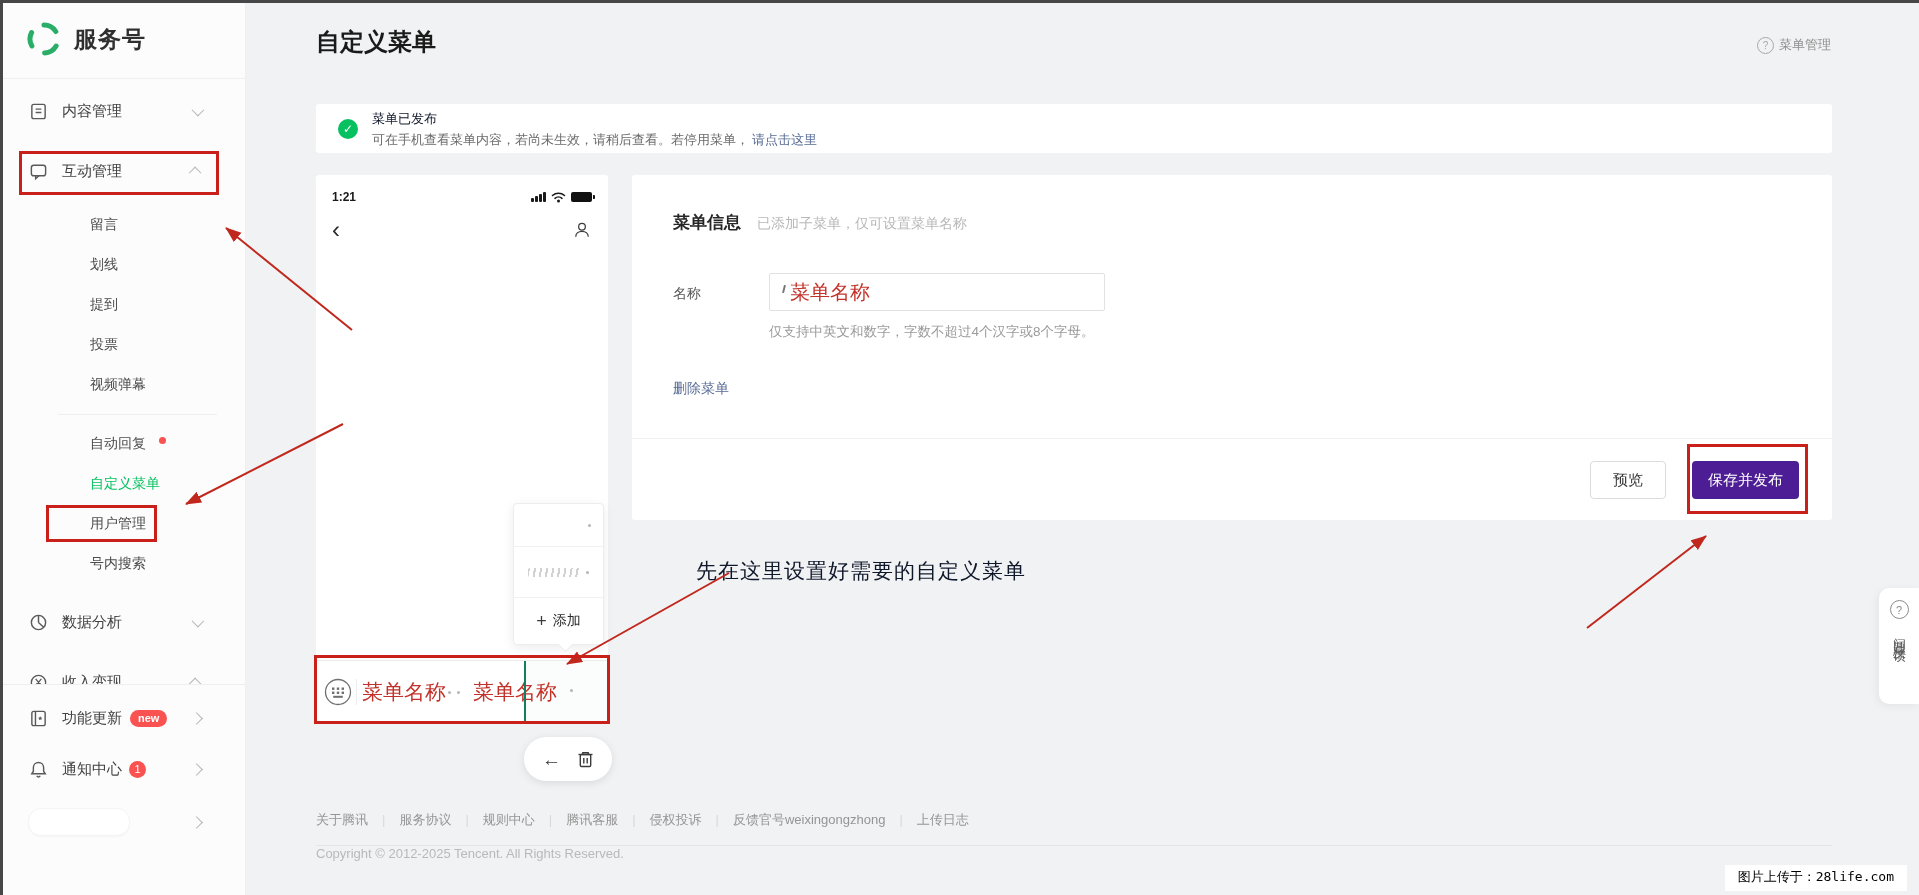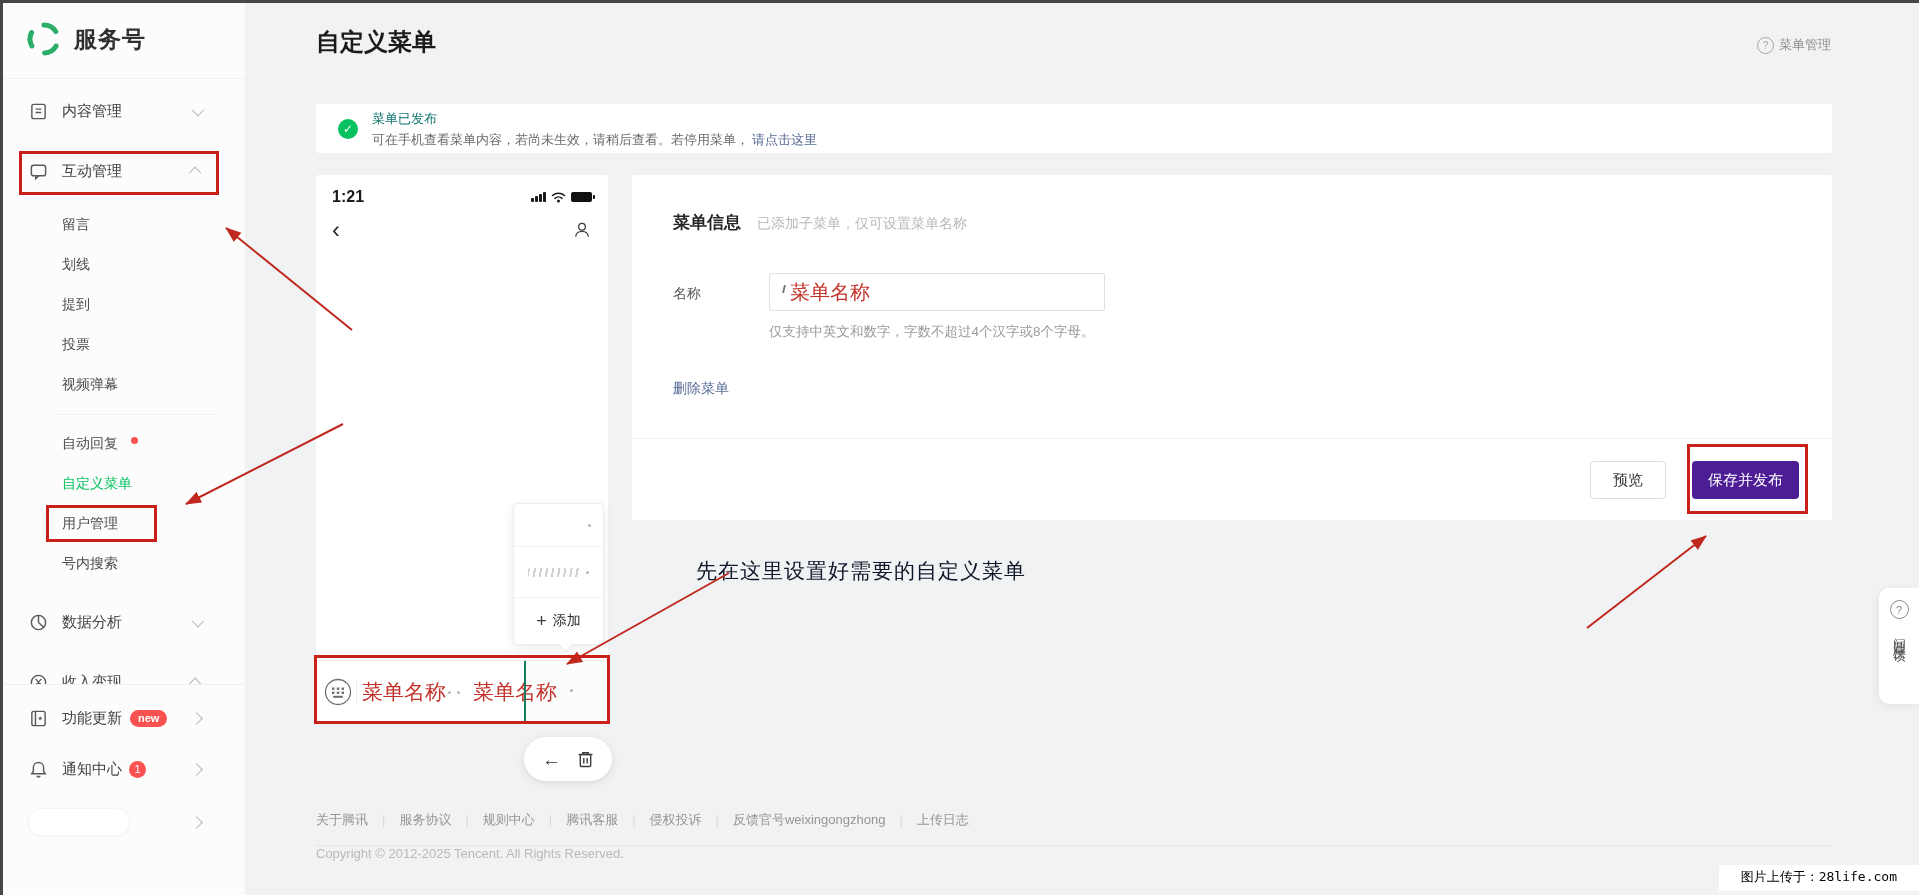--- a/index.html
+++ b/index.html
@@ -10,21 +10,21 @@
   .edge-t{left:0;top:0;width:100%;height:3px;}
 
   
   .sidebar{position:absolute;left:0;top:0;width:245px;height:895px;background:#fcfcfd;border-right:1px solid #eef0f1;z-index:5;}
   .brand{height:79px;display:flex;align-items:center;padding-left:26px;border-bottom:1px solid #f0f0f0;box-sizing:border-box;}
   .brand-name{font-size:23px;font-weight:bold;color:#2f2f2f;margin-left:12px;letter-spacing:1px;}
   .nav{padding-top:8px;text-align:center;}
   .nav-item{display:flex;align-items:center;height:48px;padding:0 44px 0 28px;cursor:pointer;color:#424242;}
   .nav-item .nicon{width:20px;height:20px;margin-right:14px;display:flex;align-items:center;justify-content:center;}
   .nav-item .nlabel{font-size:15px;}
-  .nav-item.sub{height:40px;padding-left:62px;}
+  .nav-item.sub{height:40px;padding-left:90px;}
   .nav-item.sub .nlabel{font-size:14px;color:#4c4c4c;}
   .nav-item.active .nlabel{color:#07c160;}
   .mt12{margin-top:12px;}
   .mt14{margin-top:14px;}
   .mt10{margin-top:10px;}
   .mt9{margin-top:9px;}
   .mt3{margin-top:3px;}
   .mt5{margin-top:5px;}
   .chev{width:8px;height:8px;border-right:1.6px solid #b3b3b3;border-bottom:1.6px solid #b3b3b3;margin-left:auto;flex:none;}
   .chev.down{transform:rotate(45deg) translateY(-2px);}
@@ -38,28 +38,28 @@
   .blob{width:100px;height:26px;border-radius:13px;background:#ffffff;border:1px solid #f4f4f4;box-shadow:0 1px 2px rgba(0,0,0,0.03);}
 
   
   .main{position:absolute;left:245px;top:0;width:1674px;height:895px;}
   .page-title{position:absolute;left:71px;top:26px;margin:0;font-size:24px;font-weight:600;color:#1a1a1a;}
   .help{position:absolute;left:1512px;top:36px;display:flex;align-items:center;color:#8f8f8f;font-size:13px;cursor:pointer;}
   .qcircle{width:15px;height:15px;border:1px solid #a8a8a8;border-radius:50%;display:inline-flex;align-items:center;justify-content:center;font-size:10px;color:#a8a8a8;margin-right:5px;}
   .notice{position:absolute;left:71px;top:104px;width:1516px;height:49px;background:#fff;border-radius:3px;display:flex;align-items:center;box-sizing:border-box;padding-left:22px;}
   .check{width:20px;height:20px;border-radius:50%;background:#07c160;color:#fff;font-size:12px;font-weight:bold;display:flex;align-items:center;justify-content:center;flex:none;}
   .ntext{margin-left:14px;line-height:21px;font-size:13px;}
-  .n1{color:#0f766e;font-family:Liberation Serif, serif;}
+  .n1{color:#0f172a;font-family:Liberation Serif, serif;}
   .n2{color:#6b6b6b;}
   .nlink{color:#576b95;cursor:pointer;margin-left:3px;text-decoration:none;}
 
   
   .phone-card{position:absolute;left:71px;top:175px;width:292px;height:547px;background:#fff;border-radius:3px;}
   .statusbar{position:absolute;left:0;top:12px;width:100%;height:20px;display:flex;align-items:center;padding:0 16px;box-sizing:border-box;}
-  .time{font-size:16px;font-weight:bold;color:#1a1a1a;}
+  .time{font-size:12px;font-weight:bold;color:#1a1a1a;}
   .sicons{margin-left:auto;display:flex;align-items:center;gap:5px;}
   .bars{display:flex;align-items:flex-end;gap:1.5px;}
   .bars i{display:block;width:2.6px;background:#1a1a1a;border-radius:1px;}
   .b1{height:4px;} .b2{height:6px;} .b3{height:8px;} .b4{height:10px;}
   .batt{position:relative;width:21px;height:10px;background:#111;border-radius:2px;}
   .batt::after{content:"";position:absolute;right:-3px;top:3px;width:2px;height:4px;background:#111;border-radius:0 1px 1px 0;}
   .pnav{position:absolute;left:0;top:40px;width:100%;height:30px;display:flex;align-items:center;padding:0 16px;box-sizing:border-box;}
   .pback{font-size:24px;color:#2b2b2b;line-height:26px;font-weight:400;}
   .person{margin-left:auto;display:flex;}
   .popup{position:absolute;left:197px;top:328px;width:89px;background:#fff;border:1px solid #ededed;border-radius:4px;box-shadow:0 3px 12px rgba(0,0,0,0.08);z-index:3;}
@@ -114,21 +114,21 @@
   .fsep{color:#d8d8d8;margin:0 14px;}
   .fdiv{margin-top:17px;border-top:1px solid #e4e5e6;}
   .fcopy{font-size:13px;color:#b9b9b9;}
 
   
   .arrows{position:absolute;left:0;top:0;width:1919px;height:895px;pointer-events:none;z-index:50;}
   .rbox{position:absolute;border:3px solid #c9211a;box-sizing:border-box;pointer-events:none;z-index:50;}
   .feedback{position:absolute;right:0;top:588px;width:40px;height:116px;background:#fff;border-radius:10px 0 0 10px;box-shadow:-2px 2px 8px rgba(0,0,0,0.06);display:flex;flex-direction:column;align-items:center;padding-top:12px;box-sizing:border-box;cursor:pointer;z-index:55;}
   .qcircle2{width:17px;height:17px;border:1px solid #8c8c8c;border-radius:50%;display:flex;align-items:center;justify-content:center;font-size:11px;color:#8c8c8c;}
   .fb-label{margin-top:8px;writing-mode:vertical-rl;text-orientation:upright;font-size:13px;color:#595959;letter-spacing:4px;}
-  .watermark{position:absolute;right:0;bottom:4px;background:#fff;color:#000;font-family:"DejaVu Sans Mono","Liberation Mono",monospace;font-size:13px;padding:3px 22px 5px;z-index:55;}
+  .watermark{position:absolute;right:12px;bottom:4px;background:#fff;color:#000;font-family:"DejaVu Sans Mono","Liberation Mono",monospace;font-size:13px;padding:3px 13px 5px;z-index:55;}
 </style>
 </head>
 <body>
 
 <div class="app">
   <i class="edge edge-t"></i>
   <i class="edge edge-l"></i>
 
   <aside class="sidebar">
     <div class="brand">

